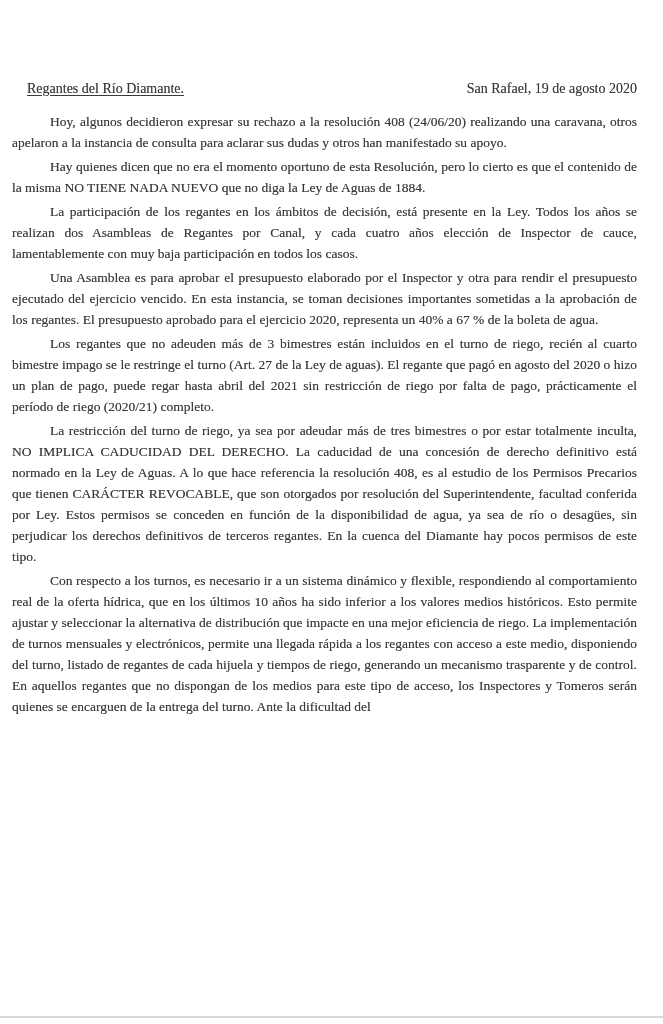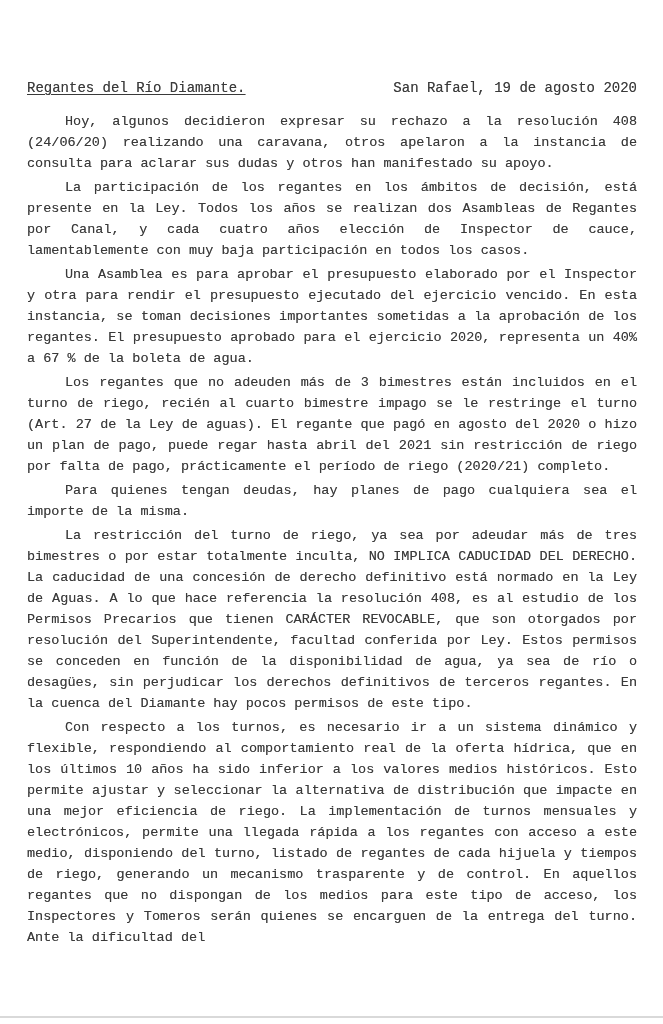--- a/index.html
+++ b/index.html
@@ -6,38 +6,38 @@
     margin: 0;
     padding: 0;
     background: #ffffff;
   }
   .page {
     position: relative;
     width: 663px;
     height: 1024px;
     background: #ffffff;
     overflow: hidden;
-    font-family: Liberation Mono, monospace;
+    font-family: Liberation Serif, serif;
     color: #3a3a3a;
     text-shadow: 0 0 0.5px rgba(58,58,58,0.55);
   }
   .doc-header {
     display: flex;
     justify-content: space-between;
     align-items: baseline;
     margin: 78px 26px 12px 27px;
     font-size: 14px;
     line-height: 21px;
   }
   .doc-title {
     text-decoration: underline;
     text-underline-offset: 2px;
   }
   .doc-body {
-    margin: 0 26px 0 27px;
+    margin: 0 26px 0 12px;
   }
   .doc-body p {
     margin: 0 0 3px 0;
     font-size: 13.5px;
     line-height: 21px;
     text-align: justify;
     text-indent: 38px;
   }
   .page-edge {
     position: absolute;
@@ -53,23 +53,23 @@
 
 <div class="page">
 
   <div class="doc-header">
     <span class="doc-title">Regantes del Río Diamante.</span>
     <span class="doc-dateline">San Rafael, 19 de agosto 2020</span>
   </div>
 
   <div class="doc-body">
     <p>Hoy, algunos decidieron expresar su rechazo a la resolución 408 (24/06/20) realizando una caravana, otros apelaron a la instancia de consulta para aclarar sus dudas y otros han manifestado su apoyo.</p>
+    <p>Hay quienes dicen que no era el momento oportuno de esta Resolución, pero lo cierto es que el contenido de la misma NO TIENE NADA NUEVO que no diga la Ley de Aguas de 1884.</p>
     <p>La participación de los regantes en los ámbitos de decisión, está presente en la Ley. Todos los años se realizan dos Asambleas de Regantes por Canal, y cada cuatro años elección de Inspector de cauce, lamentablemente con muy baja participación en todos los casos.</p>
     <p>Una  Asamblea es para aprobar el presupuesto elaborado por el Inspector y otra para rendir el presupuesto ejecutado del ejercicio vencido. En esta instancia, se toman decisiones importantes sometidas a la aprobación de los regantes. El presupuesto aprobado para el ejercicio 2020, representa un 40%  a  67 % de la boleta de agua.</p>
     <p>Los regantes que no adeuden más de 3 bimestres están incluidos en el turno de riego, recién al cuarto bimestre impago se le restringe el turno (Art. 27 de la Ley de aguas). El regante que pagó en agosto del 2020 o hizo un plan de pago, puede regar hasta abril del 2021 sin restricción de riego por falta de pago, prácticamente el período de riego (2020/21) completo.</p>
-    <p>Para quienes tengan deudas, hay planes de pago cualquiera sea el importe de la misma.</p>
     <p>La restricción del turno de riego, ya sea por adeudar más de tres bimestres o por estar totalmente inculta, NO IMPLICA CADUCIDAD DEL DERECHO. La caducidad de una concesión de derecho definitivo está normado en la Ley de Aguas. A lo que hace referencia la resolución 408, es al estudio de los Permisos Precarios que tienen CARÁCTER REVOCABLE, que son otorgados por resolución del Superintendente, facultad conferida por Ley. Estos permisos se conceden en función de la disponibilidad de agua, ya sea de río o desagües, sin perjudicar los derechos definitivos de terceros regantes. En la cuenca del Diamante hay pocos permisos de este tipo.</p>
     <p>Con respecto a los turnos, es necesario ir a un sistema dinámico y flexible, respondiendo al comportamiento real de la oferta hídrica, que en los últimos 10 años  ha sido inferior a los valores medios históricos. Esto permite ajustar y seleccionar la alternativa de distribución que impacte en una mejor eficiencia de riego. La implementación de turnos mensuales y electrónicos, permite una llegada rápida a los regantes con acceso a este medio, disponiendo del turno, listado de regantes de cada hijuela y tiempos de riego, generando un mecanismo trasparente y de control. En aquellos regantes que no dispongan de los medios para este tipo de acceso, los Inspectores y Tomeros serán quienes se encarguen de la entrega del turno. Ante la dificultad del</p>
   </div>
 
   <div class="page-edge"></div>
 
 </div>
 
 </body></html>

